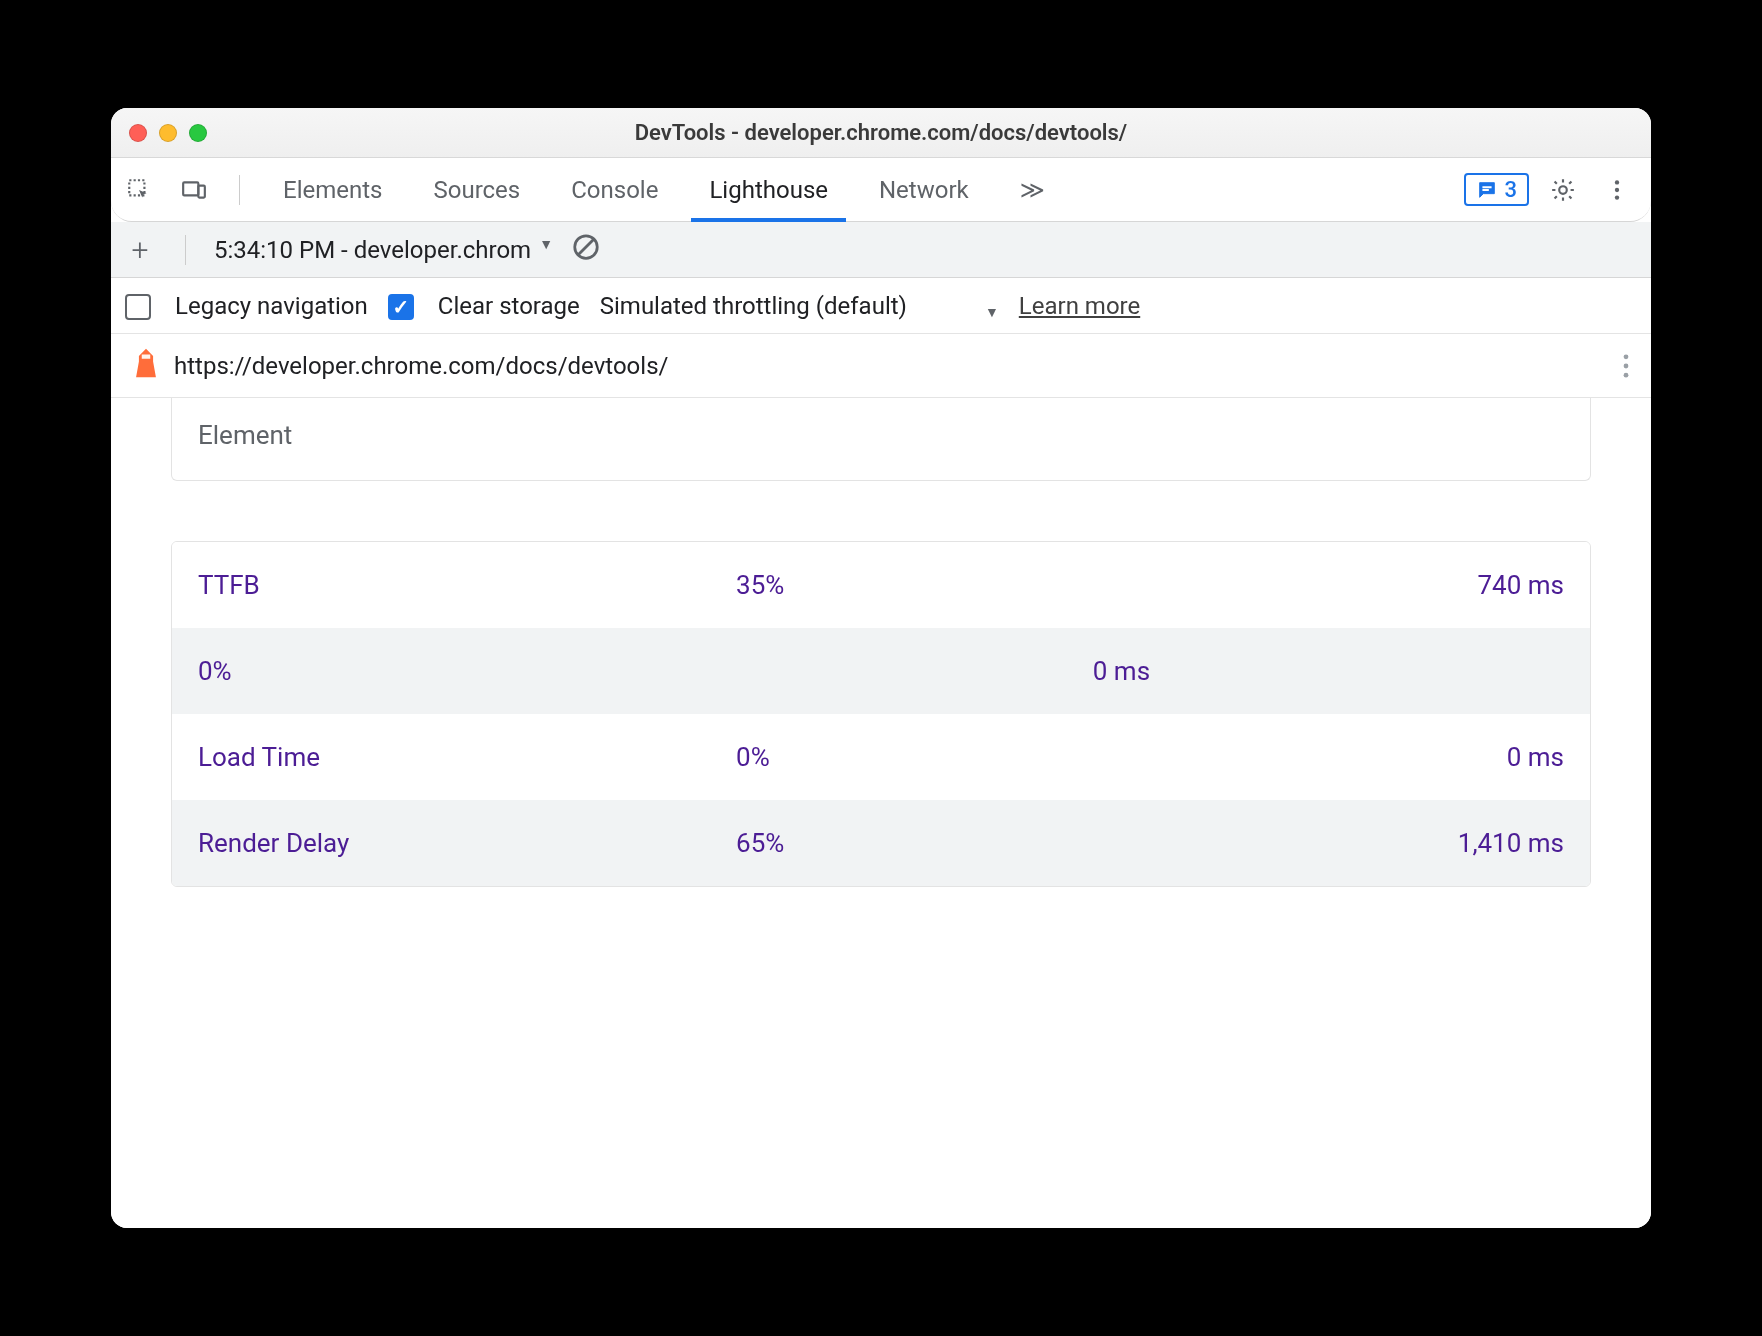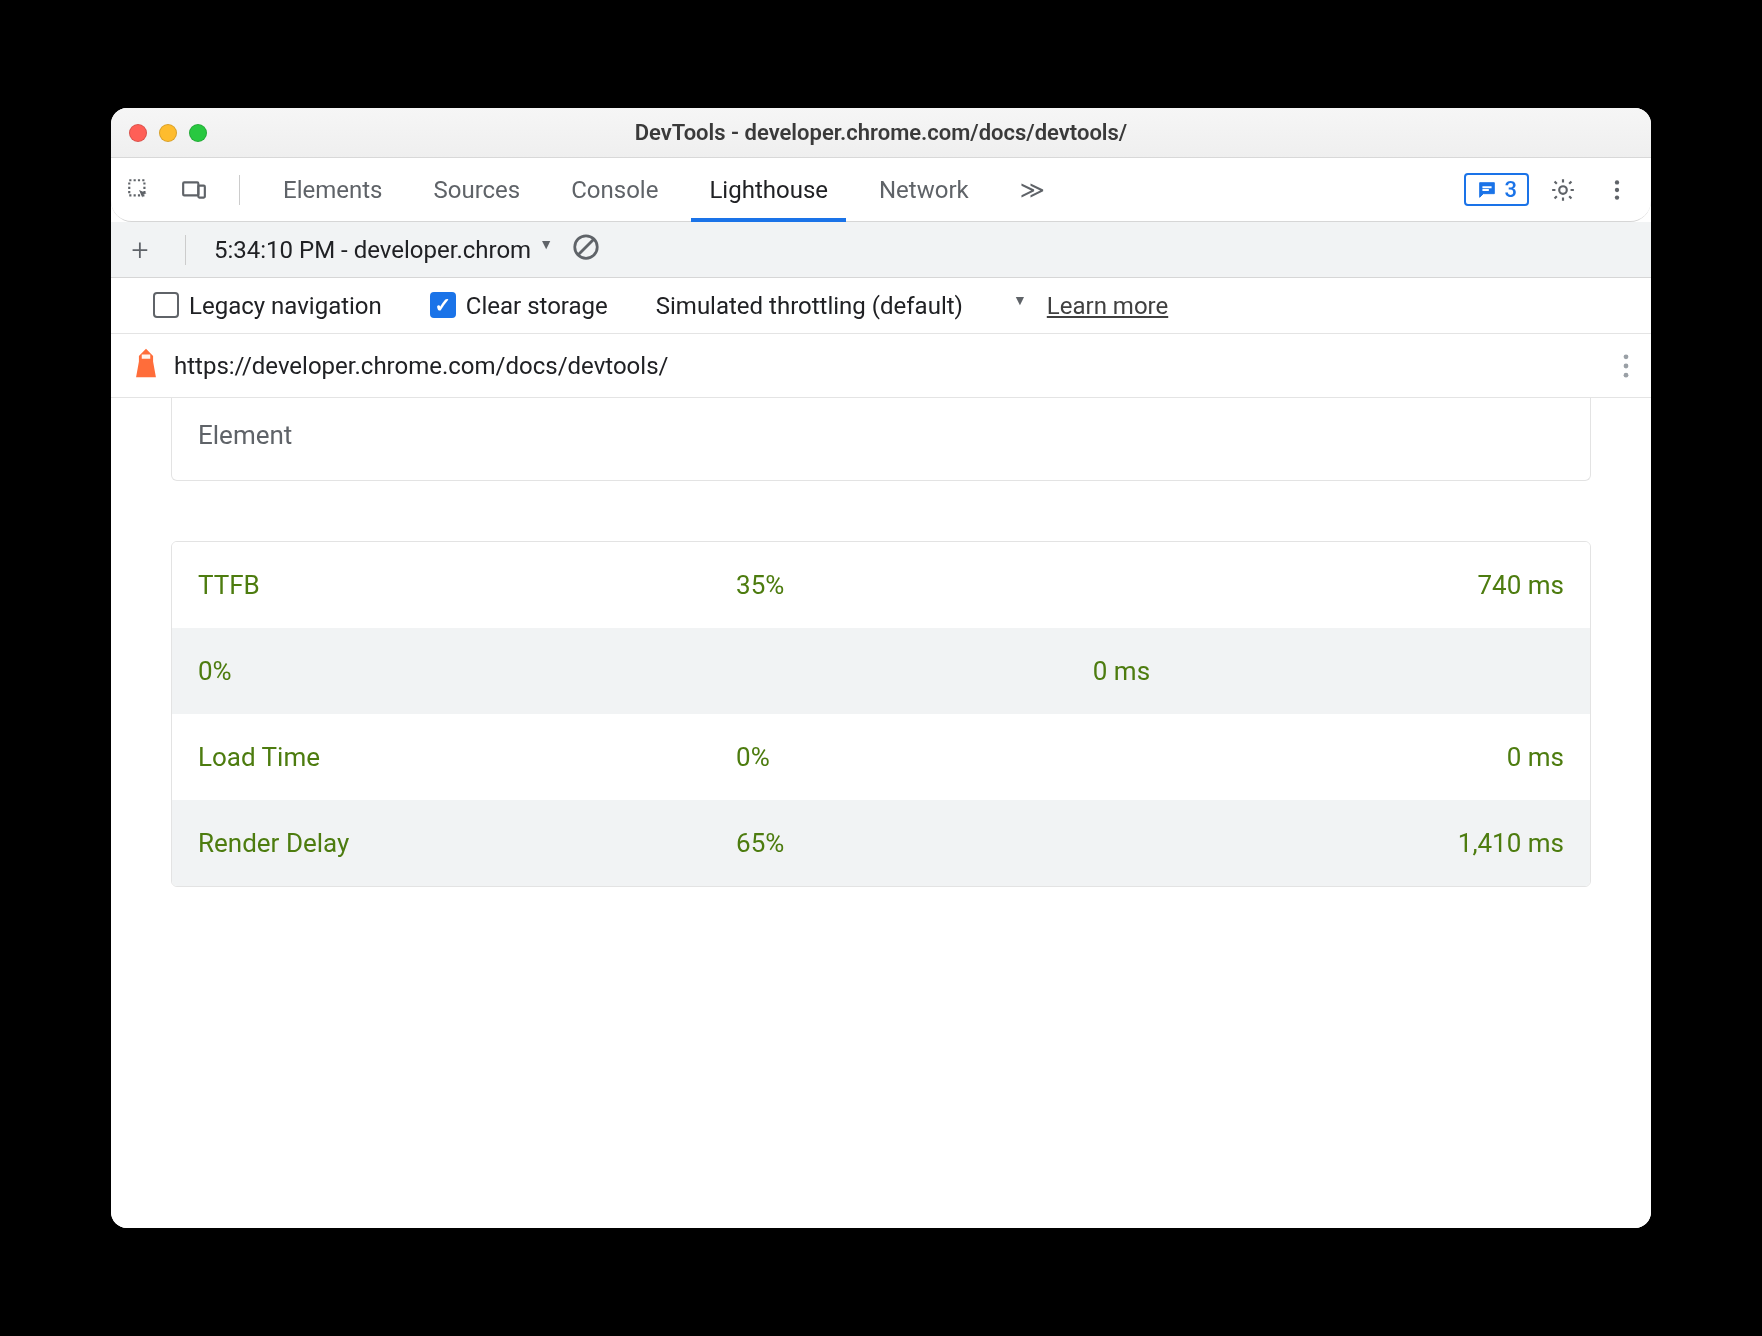--- a/index.html
+++ b/index.html
@@ -72,21 +72,21 @@
     height: 56px;
     border-bottom:1px solid #e4e4e4;
     display:flex; align-items:center;
     padding: 0 14px;
     gap: 20px;
     font-size:24px;
     color:#202124;
   }
   .chk { width:26px; height:26px; border:2px solid #5f6368; border-radius:4px; display:inline-flex; align-items:center; justify-content:center; background:#fff;}
   .chk.checked{ background:#1a73e8; border-color:#1a73e8; color:#fff; font-size:20px; font-weight:700;}
-  .opt{display:flex;align-items:flex-start;gap:10px; white-space:nowrap;margin-left:28px;}
+  .opt{display:flex;align-items:flex-end;gap:24px; white-space:nowrap;}
   .learn { text-decoration:underline; color:#404040;}
   
   .urlrow{
     height:64px;
     border-bottom:1px solid #e4e4e4;
     display:flex;align-items:center;
     padding: 0 14px 0 18px;
     gap:11px;
     font-size:24px;
     color:#202124;
@@ -100,21 +100,21 @@
     border-radius:0 0 6px 6px;
     padding: 22px 26px 30px;
     color:#5f6368; font-size:26px;
   }
   .table-card{
     margin-top:60px;
     border:1px solid #e3e3e3;
     border-radius:6px;
     overflow:hidden;
   }
-  .trow{ display:grid; grid-template-columns: 1.3fr 1fr 1fr; padding:28px 26px; font-size:26px; color:#4d7c0f;}
+  .trow{ display:grid; grid-template-columns: 1.3fr 1fr 1fr; padding:28px 26px; font-size:26px; color:#4c1d95;}
   .trow.head{ color:#5f6368;}
   .trow:nth-child(even):not(.head){ background:#f1f3f4;}
   .trow:nth-child(odd):not(.head){ background:#fff;}
   .trow.alt{ background:#f1f3f4;}
   .tc-r{ text-align:right;}
 </style>
 </head>
 <body>
 
 <div class="window">

